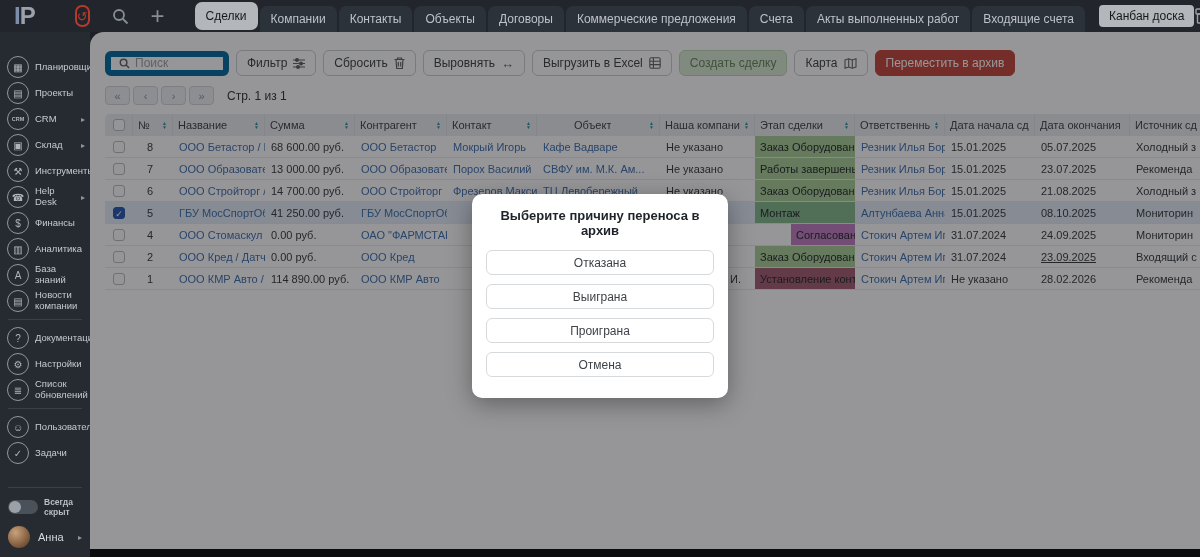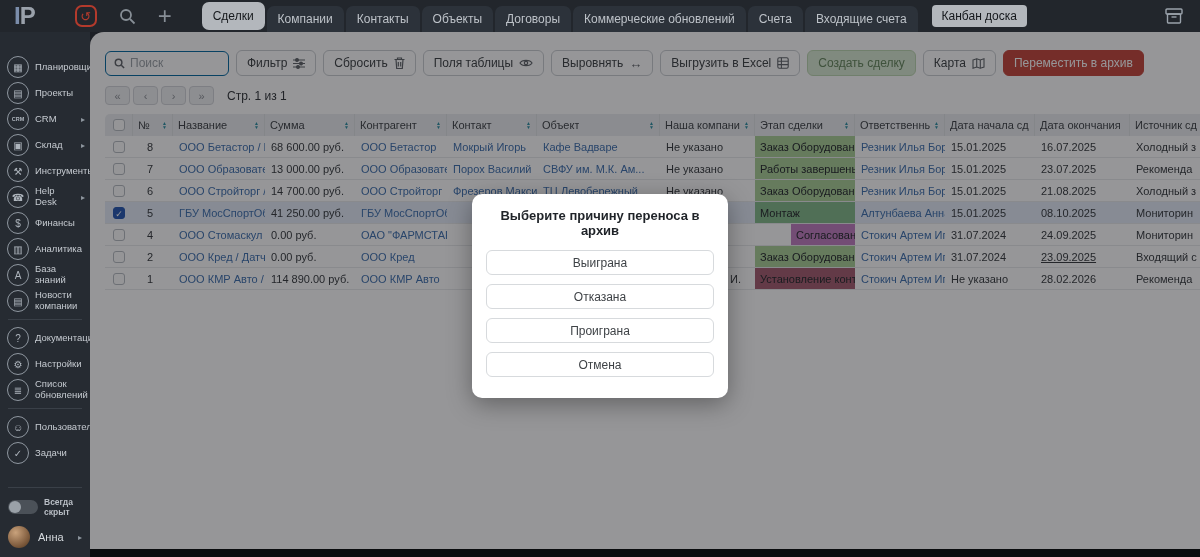--- a/index.html
+++ b/index.html
@@ -49,21 +49,21 @@
   .user-row { display:flex; align-items:center; gap:8px; padding:5px 8px; cursor:pointer; }
   .avatar { width:22px; height:22px; border-radius:50%;
             background:radial-gradient(circle at 35% 30%, #c9a27c, #7d5a3c 65%, #4c3categor 100%);
             background:radial-gradient(circle at 35% 30%, #c9a27c, #7d5a3c 65%, #4c351f 100%); }
   .user-name { font-size:11px; color:#d6dade; }
 
   
   .content { position:absolute; left:90px; top:32px; right:0; bottom:8px; background:#fff;
              border-radius:14px 0 0 0; padding:18px 0 0 15px; overflow:hidden; }
   .toolbar { display:flex; align-items:center; gap:7px; }
-  .search-box { width:124px; height:25px; border:1px solid #0369a1; border-radius:6px;
+  .search-box { width:124px; height:25px; border:6px solid #0369a1; border-radius:6px;
                 display:flex; align-items:center; gap:5px; padding:0 8px; }
   .search-box .ph { font-size:12px; color:#9aa0a6; }
   .btn { height:26px; padding:0 10px; border:1px solid #c9cdd1; border-radius:6px; background:#fff;
          font-size:12px; color:#3c4043; display:flex; align-items:center; gap:6px; cursor:pointer;
          white-space:nowrap; }
   .btn svg { display:block; }
   .btn.create { background:var(--create-bg); border-color:#bcd7b0; color:var(--create-tx); }
   .btn.danger { background:var(--danger); border-color:var(--danger); color:#fff; }
   .arrows-h { font-size:13px; color:#5f6368; }
 
@@ -122,22 +122,23 @@
         <line x1="11" y1="11" x2="15.5" y2="15.5"></line>
       </svg>
   </div>
   <div class="tb-ico plus-ico">+</div>
   <div class="tabs">
       <div class="tab active">Сделки</div>
       <div class="tab">Компании</div>
       <div class="tab">Контакты</div>
       <div class="tab">Объекты</div>
       <div class="tab">Договоры</div>
-      <div class="tab">Коммерческие обновлений</div>
+      <div class="tab">Коммерческие предложения</div>
       <div class="tab">Счета</div>
+      <div class="tab">Акты выполненных работ</div>
       <div class="tab">Входящие счета</div>
     </div>
   <div class="kanban-btn">Канбан доска</div>
   <div class="tb-right">
     <span>
       <svg width="20" height="18" viewBox="0 0 20 18" fill="none" stroke="#9aa2ab" stroke-width="1.4">
         <rect x="2" y="2" width="16" height="5" rx="1"></rect>
           <rect x="3.5" y="7" width="13" height="9" rx="1"></rect>
           <line x1="7.5" y1="10" x2="12.5" y2="10"></line>
         </svg>
@@ -254,27 +255,20 @@
       <span>Сбросить</span>
       <svg width="11" height="12" viewBox="0 0 11 12" fill="none" stroke="#5f6368" stroke-width="1.2">
         <line x1="0.5" y1="2.5" x2="10.5" y2="2.5"></line>
           <path d="M3.5 2.5 v-1.5 h4 v1.5"></path>
         <path d="M2 2.5 l0.7 9 h5.6 l0.7 -9"></path>
           <line x1="4.3" y1="5" x2="4.3" y2="9.5"></line>
           <line x1="6.7" y1="5" x2="6.7" y2="9.5"></line>
         </svg>
     </div>
     <div class="btn">
-      <span>Поля таблицы</span>
-      <svg width="14" height="10" viewBox="0 0 14 10" fill="none" stroke="#5f6368" stroke-width="1.2">
-        <path d="M1 5 C3 1.5 11 1.5 13 5 C11 8.5 3 8.5 1 5 Z"></path>
-          <circle cx="7" cy="5" r="1.7"></circle>
-        </svg>
-    </div>
-    <div class="btn">
       <span>Выровнять</span>
       <span class="arrows-h">↔</span>
     </div>
     <div class="btn">
       <span>Выгрузить в Excel</span>
       <svg width="12" height="12" viewBox="0 0 12 12" fill="none" stroke="#5f6368" stroke-width="1.1">
         <rect x="0.8" y="0.8" width="10.4" height="10.4" rx="1.5"></rect>
         <line x1="0.8" y1="4.2" x2="11.2" y2="4.2"></line>
           <line x1="0.8" y1="7.6" x2="11.2" y2="7.6"></line>
         <line x1="4.4" y1="0.8" x2="4.4" y2="11.2"></line>
@@ -338,21 +332,21 @@
           </div>
         </div>
         <div class="th" style="width: 90px;">
           <div class="" style="overflow: hidden;">Контакт</div>
           <div class="sort">
             <div class="">▲</div>
             <div class="">▼</div>
           </div>
         </div>
         <div class="th" style="width: 123px;">
-          <div class="" style="overflow: hidden;">Объект</div>
+          <div class="" style="overflow: hidden; margin-left: 32px;">Объект</div>
           <div class="sort">
             <div class="">▲</div>
             <div class="">▼</div>
           </div>
         </div>
         <div class="th" style="width: 95px;">
           <div class="" style="overflow: hidden;">Наша компания</div>
           <div class="sort">
             <div class="">▲</div>
             <div class="">▼</div>
@@ -392,21 +386,21 @@
           <div class="td c-sum" style="width: 90px;">68 600.00 руб.</div>
           <div class="td c-counterparty link" style="width: 92px;">ООО Бетастор</div>
           <div class="td c-contact link" style="width: 90px;">Мокрый Игорь</div>
           <div class="td c-object link" style="width: 123px;">Кафе Вадваре</div>
           <div class="td c-company" style="width: 95px;">Не указано</div>
           <div class="td c-stage" style="width: 100px;">
             <div class="chip" style="background: rgb(169, 207, 151);">Заказ Оборудования</div>
           </div>
           <div class="td c-responsible link" style="width: 90px;">Резник Илья Борис...</div>
           <div class="td c-date_start" style="width: 90px;">15.01.2025</div>
-          <div class="td c-date_end" style="width: 95px;">16.07.2025</div>
+          <div class="td c-date_end" style="width: 95px;">05.07.2025</div>
           <div class="td c-source" style="width: 75px;">Холодный з</div>
         </div>
         <div class="trow">
           <div class="td c-cb" style="width: 28px;">
             <div class="cb"></div>
           </div>
           <div class="td c-num" style="width: 40px;">7</div>
           <div class="td c-name link" style="width: 92px;">ООО Образовател...</div>
           <div class="td c-sum" style="width: 90px;">13 000.00 руб.</div>
           <div class="td c-counterparty link" style="width: 92px;">ООО Образовател...</div>
@@ -517,20 +511,20 @@
           <div class="td c-source" style="width: 75px;">Рекоменда</div>
         </div>
       </div>
   </div>
 </div>
 
 <div class="overlay"></div>
 <div class="modal">
   <div class="modal-title">Выберите причину переноса в архив</div>
   <div id="modal-buttons">
+      <div class="modal-btn">Отказана</div>
       <div class="modal-btn">Выиграна</div>
-      <div class="modal-btn">Отказана</div>
       <div class="modal-btn">Проиграна</div>
       <div class="modal-btn">Отмена</div>
     </div>
 </div>
 
 <div class="bottom-strip"></div>
 
 </body></html>

